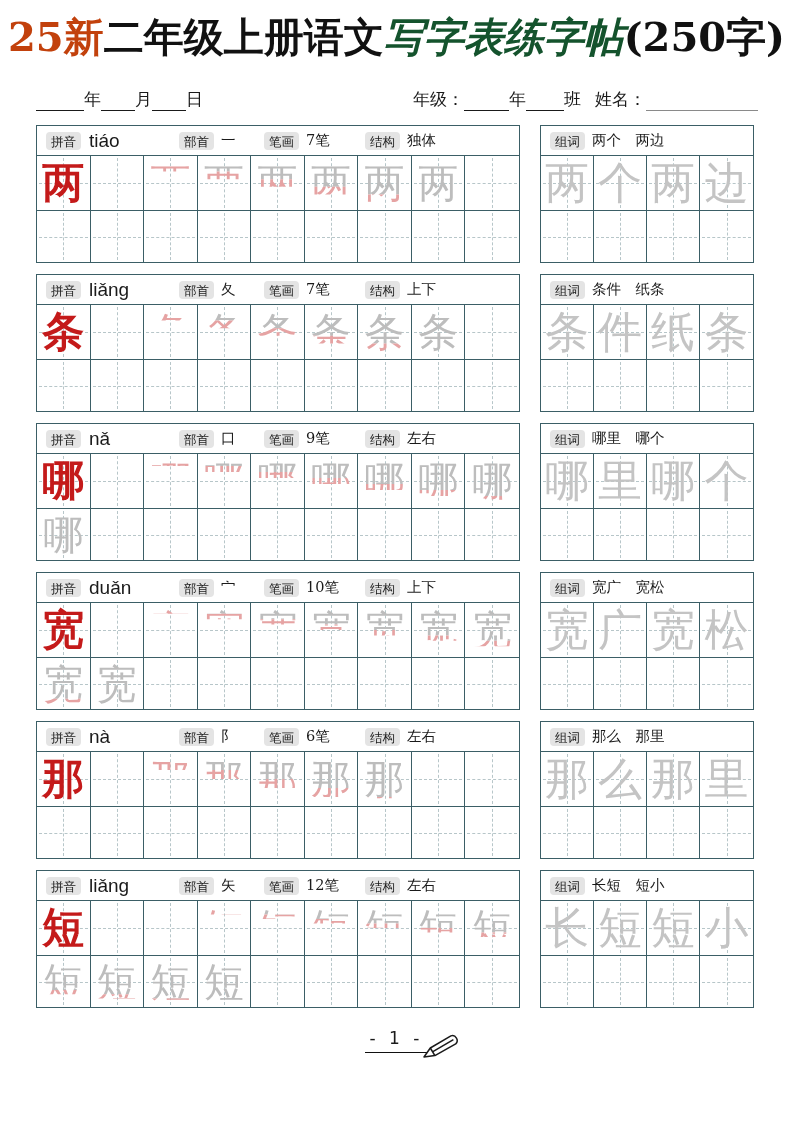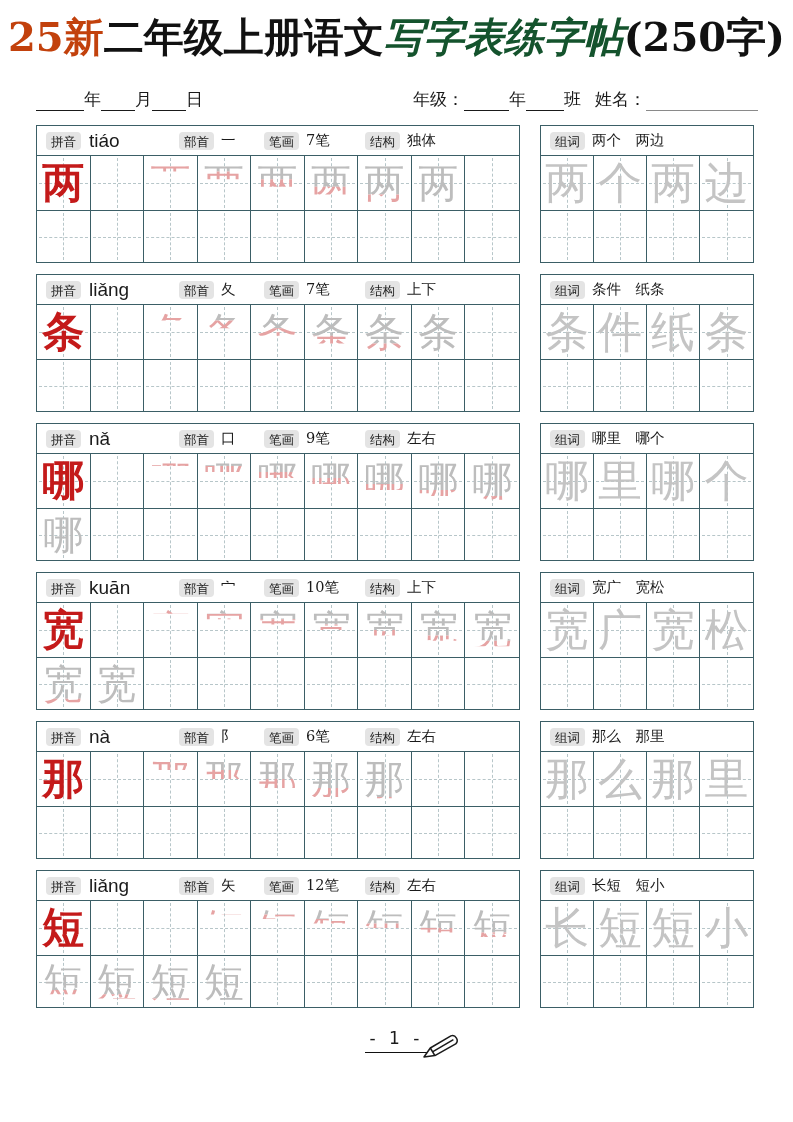--- a/index.html
+++ b/index.html
@@ -343,21 +343,21 @@
             <div class="cell"></div>
             <div class="cell"></div>
           </div>
     </div>
   </div>
 
   <div class="block">
     <div class="panel left">
       <div class="phead">
         <span class="badge">拼音</span>
-        <span class="pinyin">kuān</span>
+        <span class="pinyin">duǎn</span>
         <span class="badge">部首</span>
         <span class="hval w30 gap">宀</span>
         <span class="badge">笔画</span>
         <span class="hval w46 gap">10笔</span>
         <span class="badge">结构</span>
         <span class="hval">上下</span>
       </div>
       <div class="grid main-grid">
             <div class="cell">
               <span class="glyph red">宽</span>

